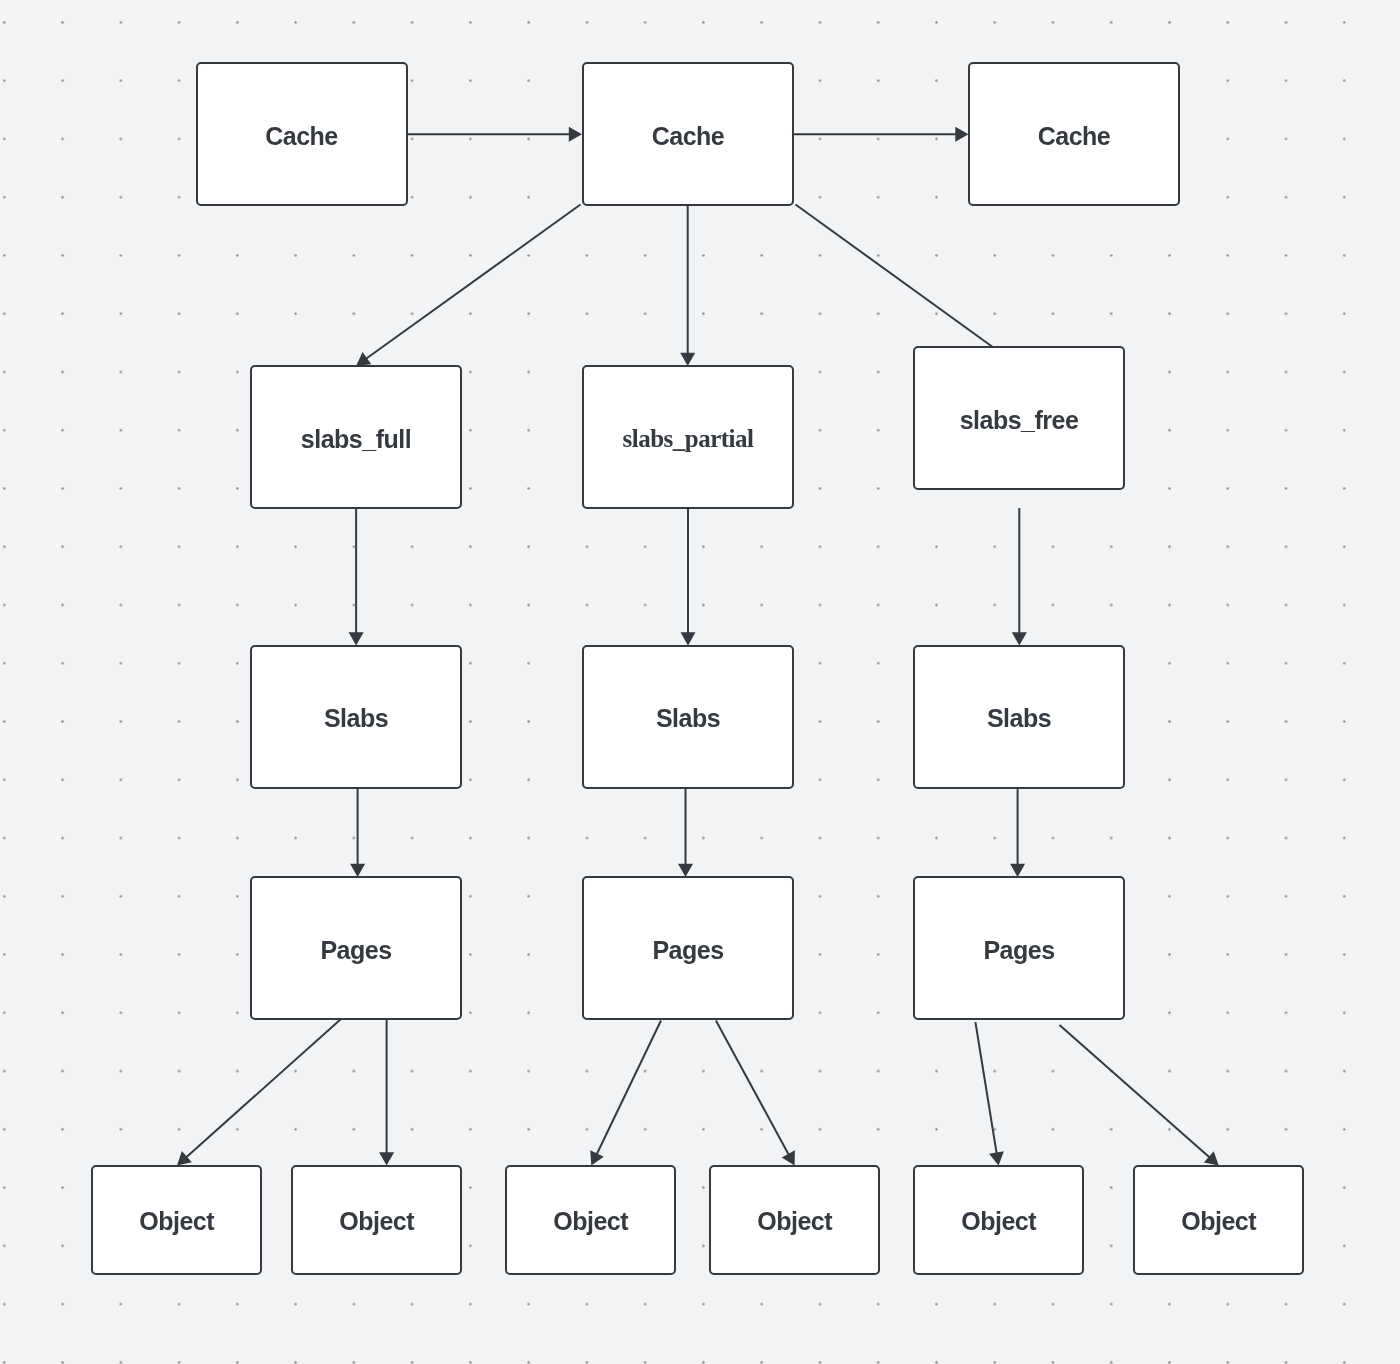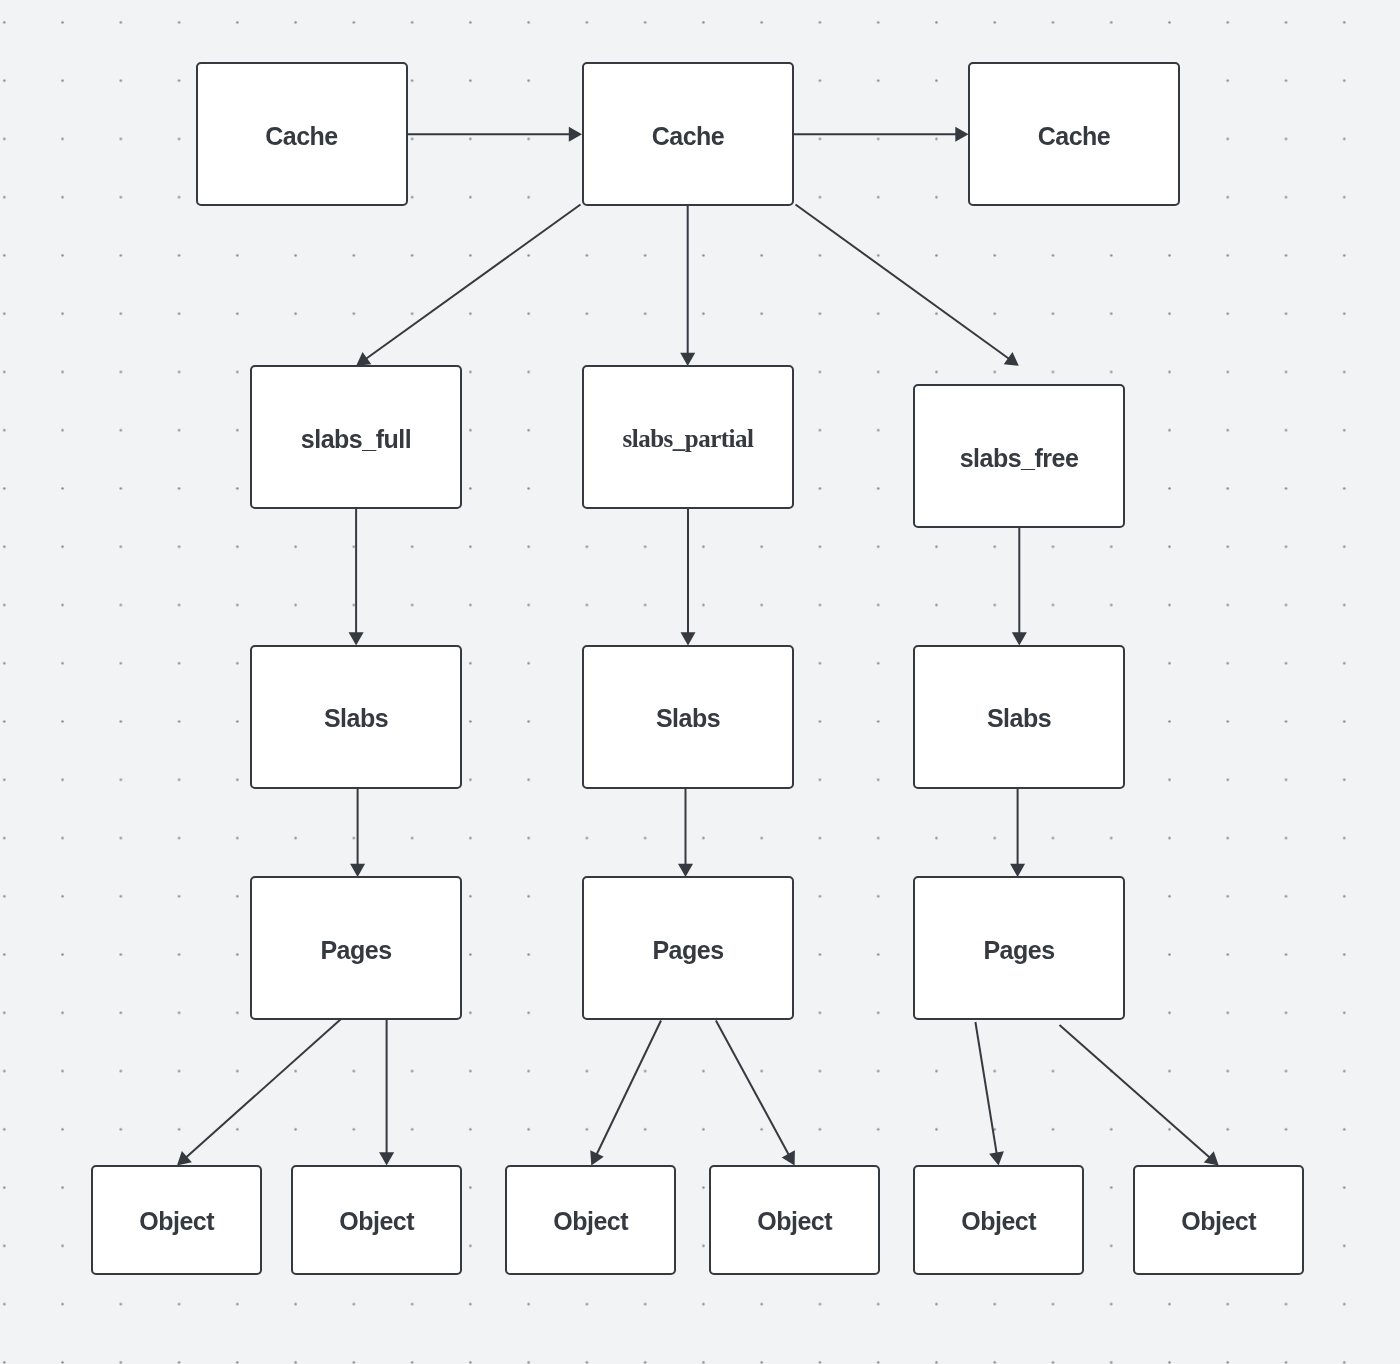--- a/index.html
+++ b/index.html
@@ -127,21 +127,21 @@
   </div>
   <div class="node" id="node-cache-right" style="left: 968px; top: 62px; width: 212px; height: 144px;">
     <span class="node-label">Cache</span>
   </div>
   <div class="node" id="node-slabs-full" style="left: 250px; top: 365px; width: 212px; height: 144px;">
     <span class="node-label">slabs_full</span>
   </div>
   <div class="node" id="node-slabs-partial" style="left: 582px; top: 365px; width: 212px; height: 144px; font-family: Liberation Serif, serif;">
     <span class="node-label">slabs_partial</span>
   </div>
-  <div class="node" id="node-slabs-free" style="left: 913px; top: 384px; width: 212px; height: 144px; text-align: right;">
+  <div class="node" id="node-slabs-free" style="left: 913px; top: 346px; width: 212px; height: 144px; text-align: right;">
     <span class="node-label">slabs_free</span>
   </div>
   <div class="node" id="node-slabs-1" style="left: 250px; top: 644.5px; width: 212px; height: 144px;">
     <span class="node-label">Slabs</span>
   </div>
   <div class="node" id="node-slabs-2" style="left: 582px; top: 644.5px; width: 212px; height: 144px;">
     <span class="node-label">Slabs</span>
   </div>
   <div class="node" id="node-slabs-3" style="left: 913px; top: 644.5px; width: 212px; height: 144px;">
     <span class="node-label">Slabs</span>

